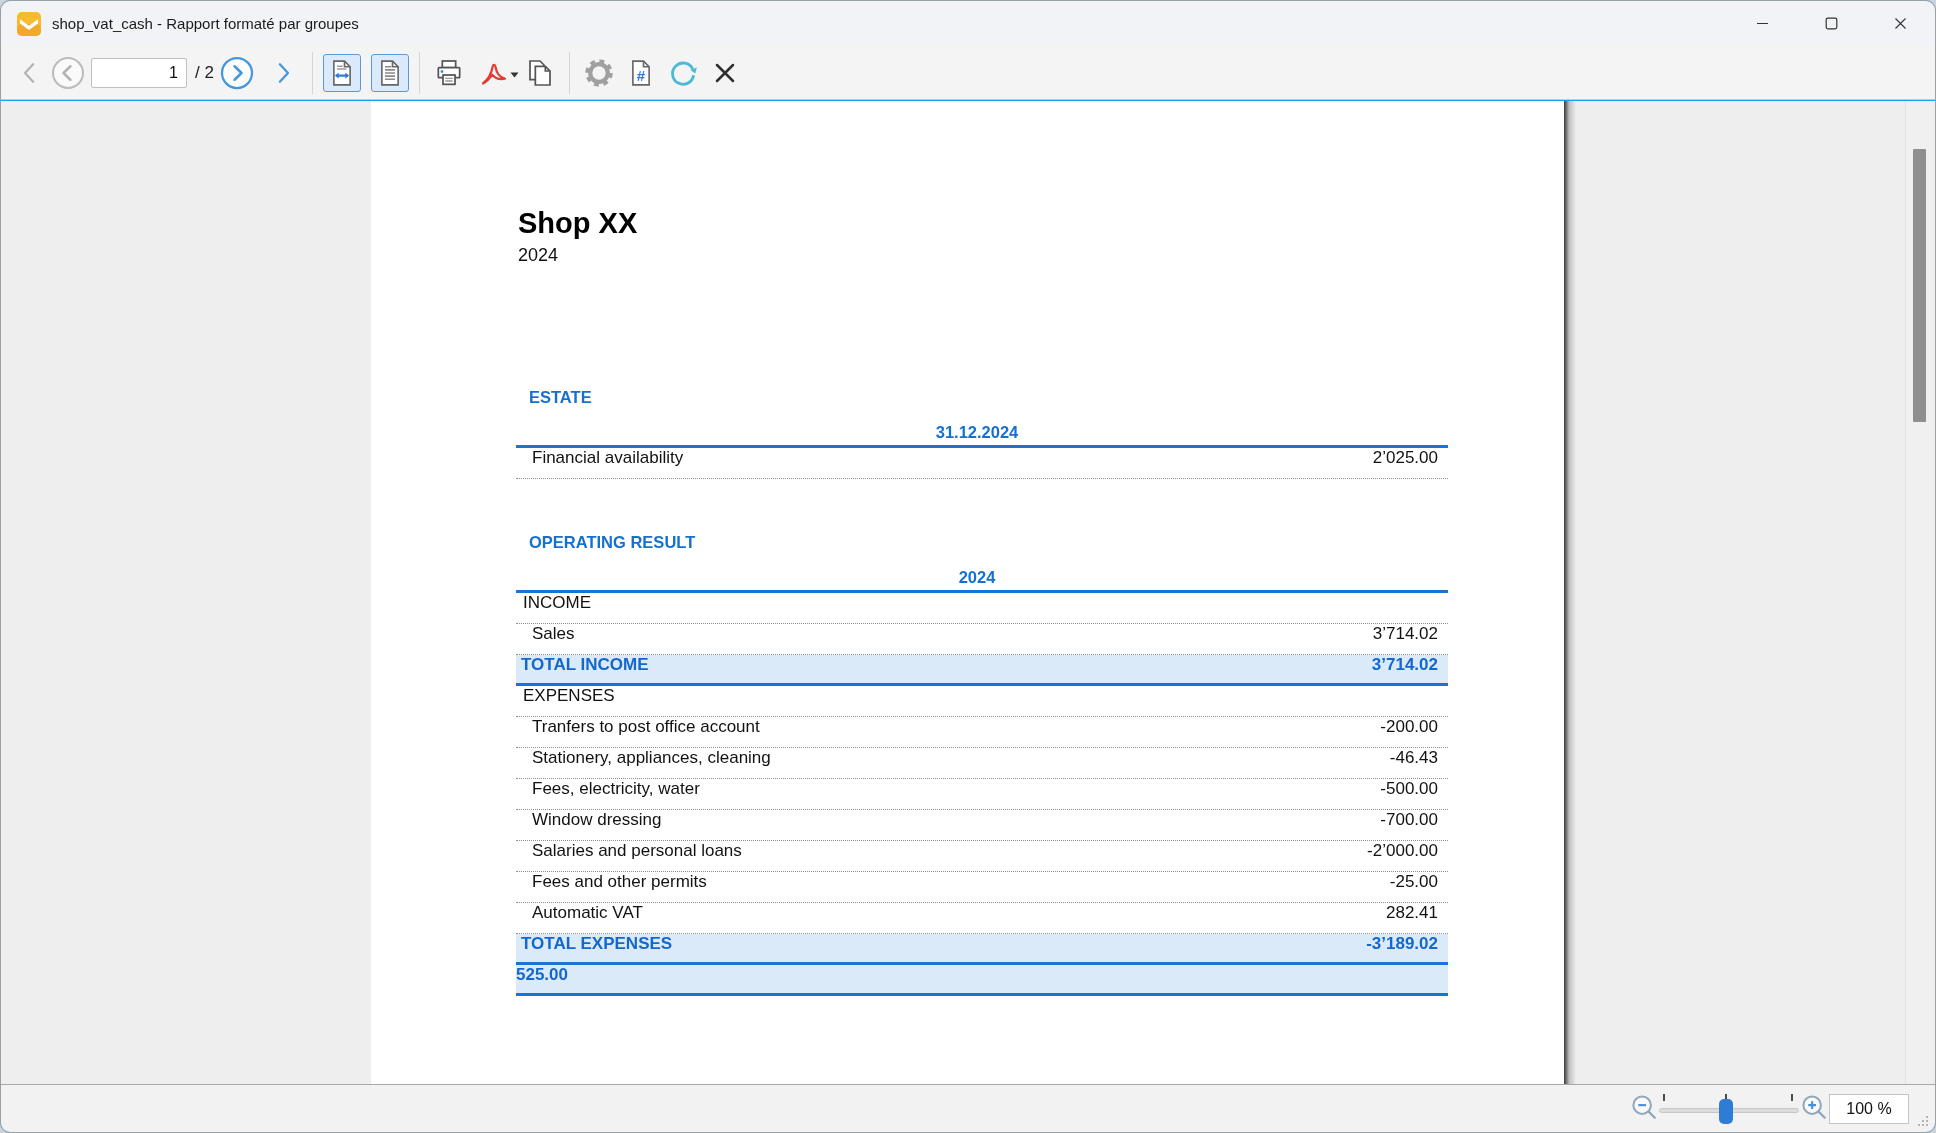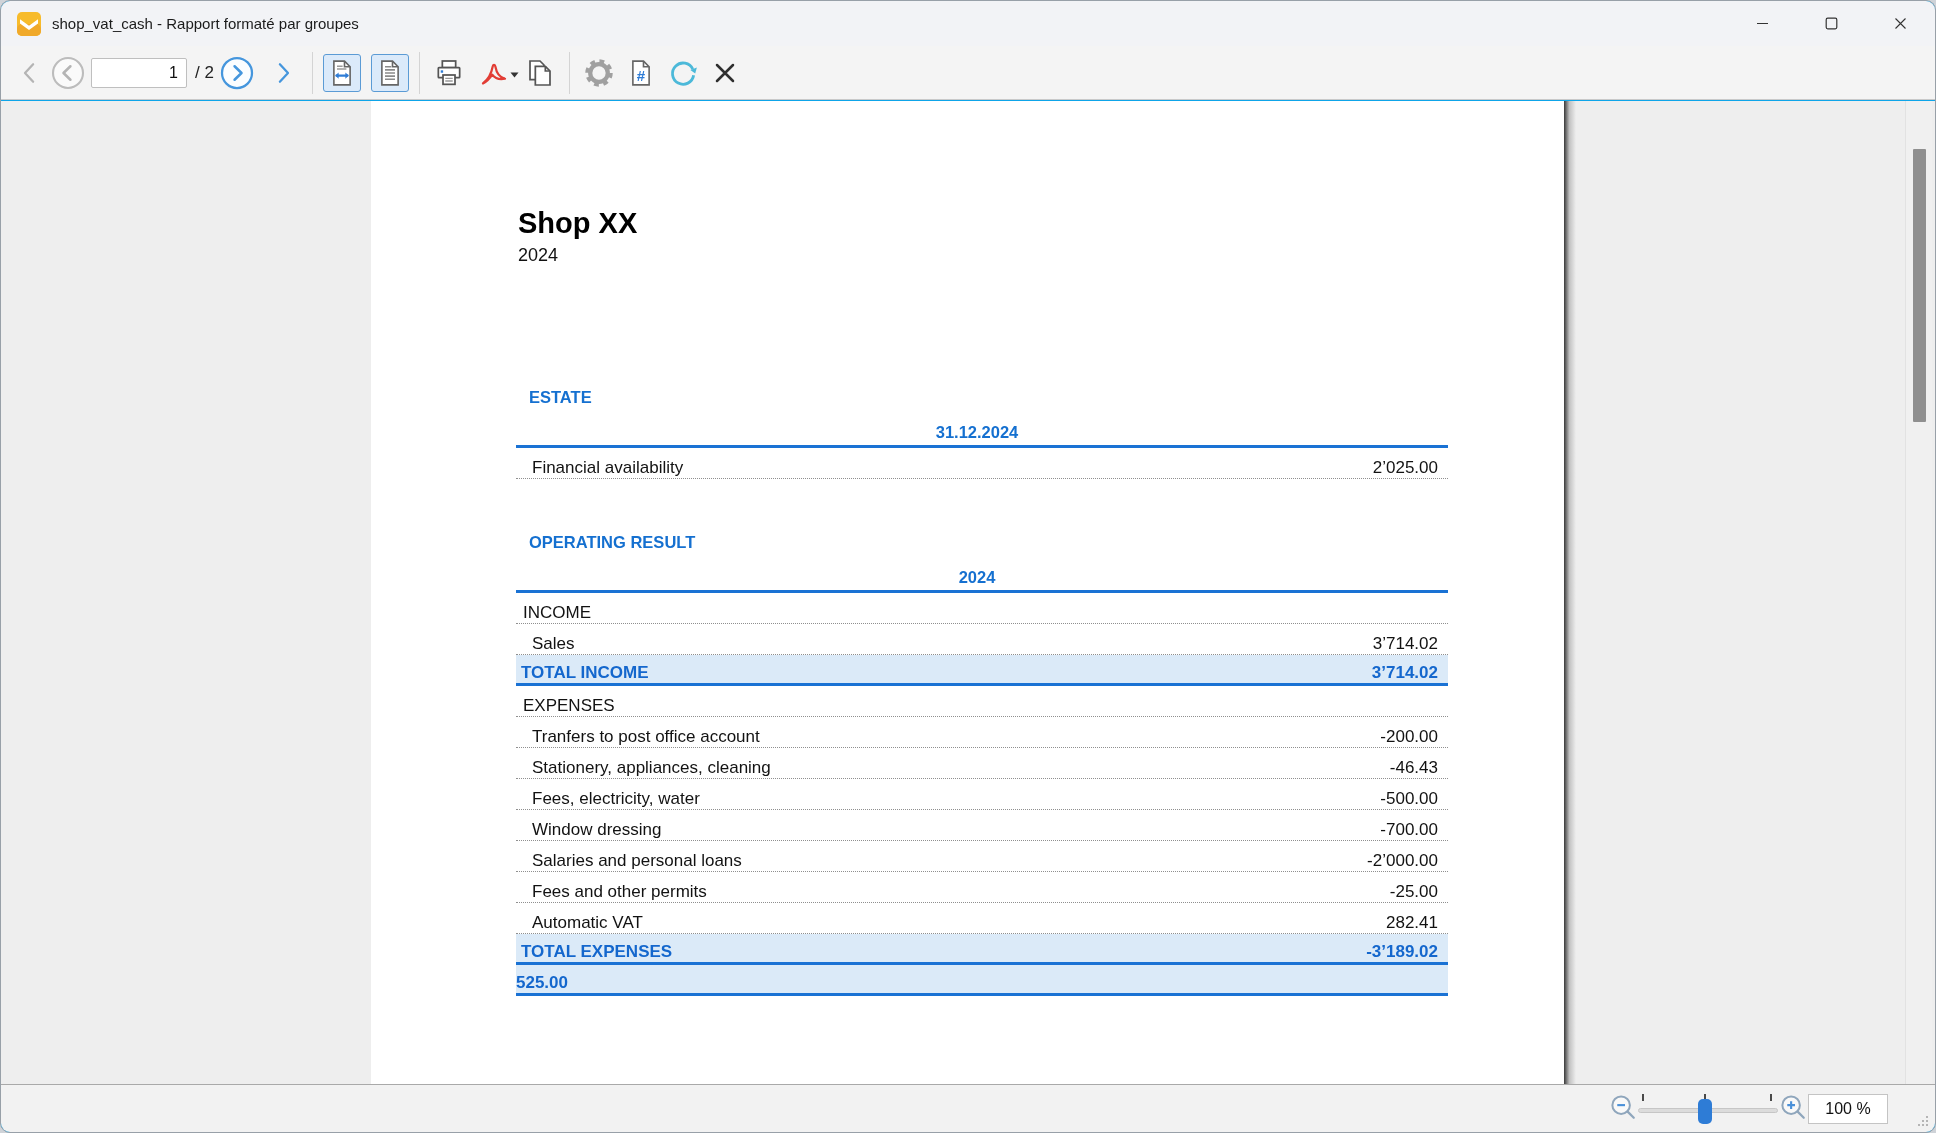--- a/index.html
+++ b/index.html
@@ -57,37 +57,37 @@
   .report-title { position:absolute; left:147px; top:106px; font-size:29px; font-weight:bold; color:#000; }
   .report-subtitle { position:absolute; left:147px; top:144px; font-size:18px; color:#111; }
 
   .rsection { position:absolute; left:145px; width:932px; }
   .rsection-title { height:26px; font-size:16.5px; font-weight:bold; color:#1570d0; padding-left:13px; }
   .rdate-row {
     height:34px; border-bottom:3px solid #1a72d4;
     display:flex; align-items:flex-end; justify-content:center;
     font-size:16.5px; font-weight:bold; color:#1570d0; padding:0 10px 3px 0;
   }
-  .rrow { height:31px; display:flex; align-items:flex-end; font-size:17px; color:#121212;
+  .rrow { height:31px; display:flex; align-items:flex-start; font-size:17px; color:#121212;
           border-bottom:1px dotted #8f8f8f; }
   .rrow .rlabel { flex:1 1 auto; white-space:nowrap; }
-  .rrow .rvalue { flex:0 0 auto; text-align:right; padding-right:10px; white-space:nowrap;margin-top:36px; }
+  .rrow .rvalue { flex:0 0 auto; text-align:right; padding-right:10px; white-space:nowrap; }
   .rrow.type-group .rlabel { padding-left:7px; }
   .rrow.type-item  .rlabel { padding-left:16px; }
   .rrow.type-total, .rrow.type-result {
     background:#dbeaf8; color:#1467cd; font-weight:bold;
     border-bottom:3px solid #1a72d4;
   }
   .rrow.type-total .rlabel, .rrow.type-result .rlabel { padding-left:5px; }
 
   
   .statusbar {
     position:absolute; left:0; bottom:0; width:100%; height:48px;
     background:#f2f2f2; border-top:1px solid #a9a9a9;
-    display:flex; align-items:center; justify-content:flex-end; padding-right:47px; 
+    display:flex; align-items:center; justify-content:flex-end; padding-right:26px; 
   }
   .slider { position:relative; width:140px; height:32px; }
   .slider .tick { position:absolute; top:1px; width:2px; height:7px; background:#4a4a4a; }
   .slider .track { position:absolute; left:0; right:0; top:15px; height:5px; background:#dcdcdc; border:1px solid #c6c6c6; border-radius:3px; }
   .slider .thumb { position:absolute; left:60px; top:6px; width:14px; height:25px; background:#2e7cd6; border-radius:5px; }
   .zoom-input {
     width:80px; height:30px; border:1px solid #c4c4c4; background:#fff;
     text-align:center; font-size:16px; font-family:"Liberation Sans", sans-serif; color:#111;
   }
   .resize-grip { position:absolute; right:5px; bottom:4px; }

